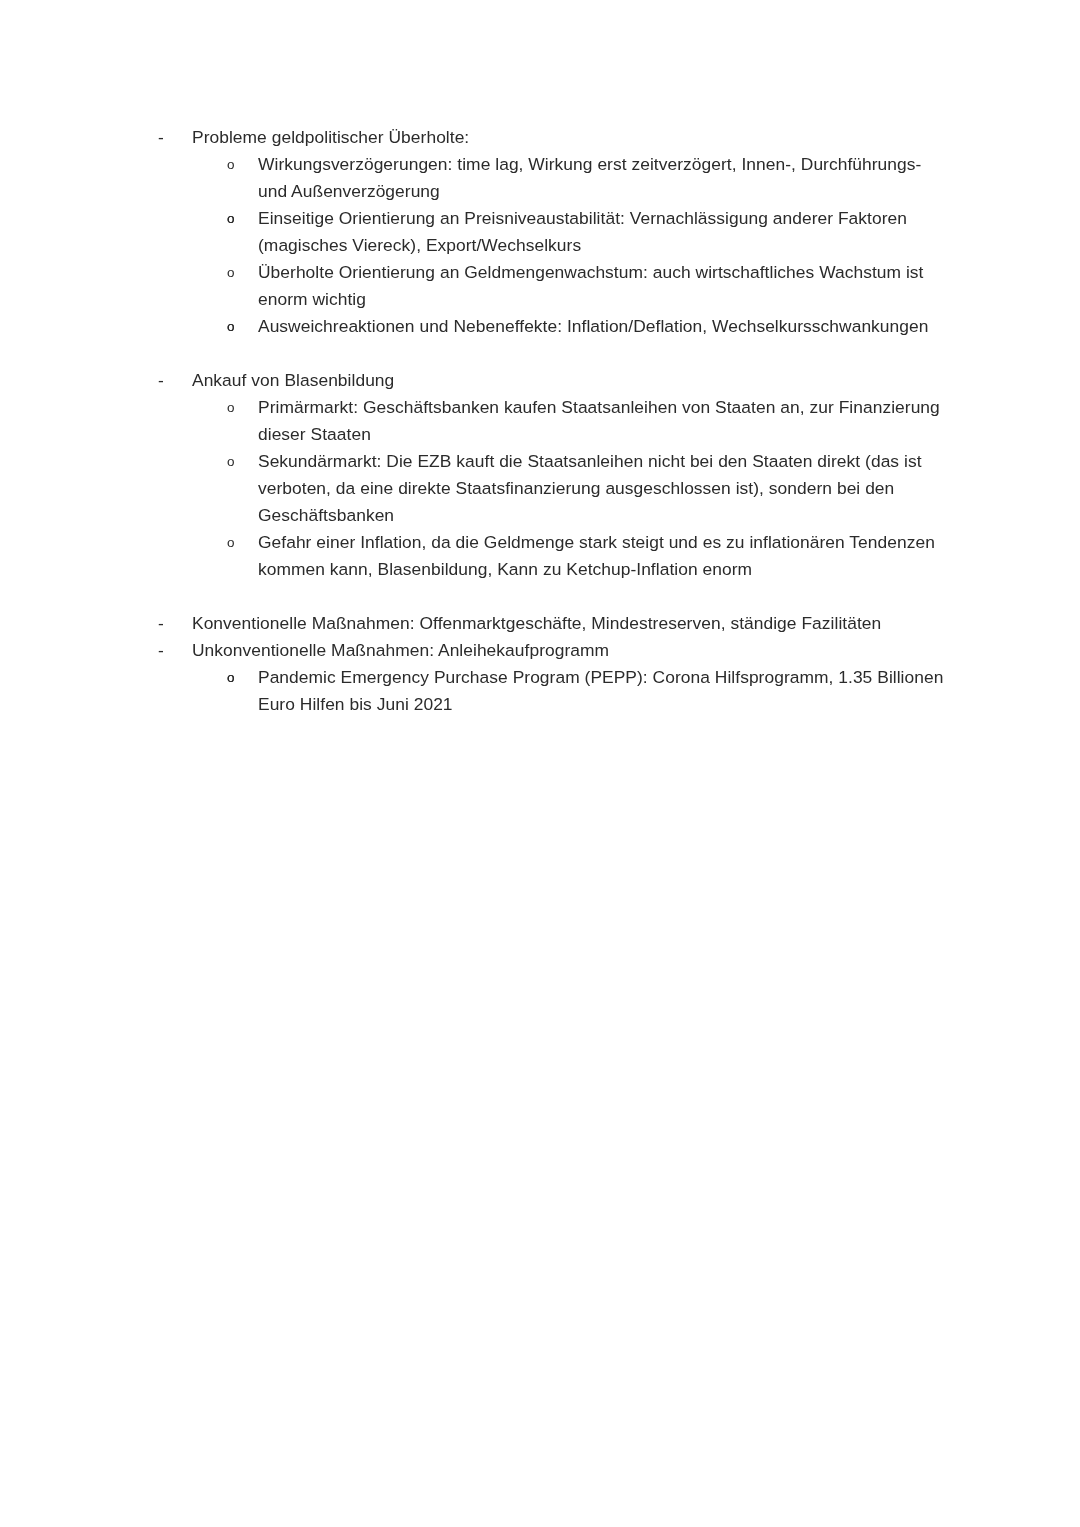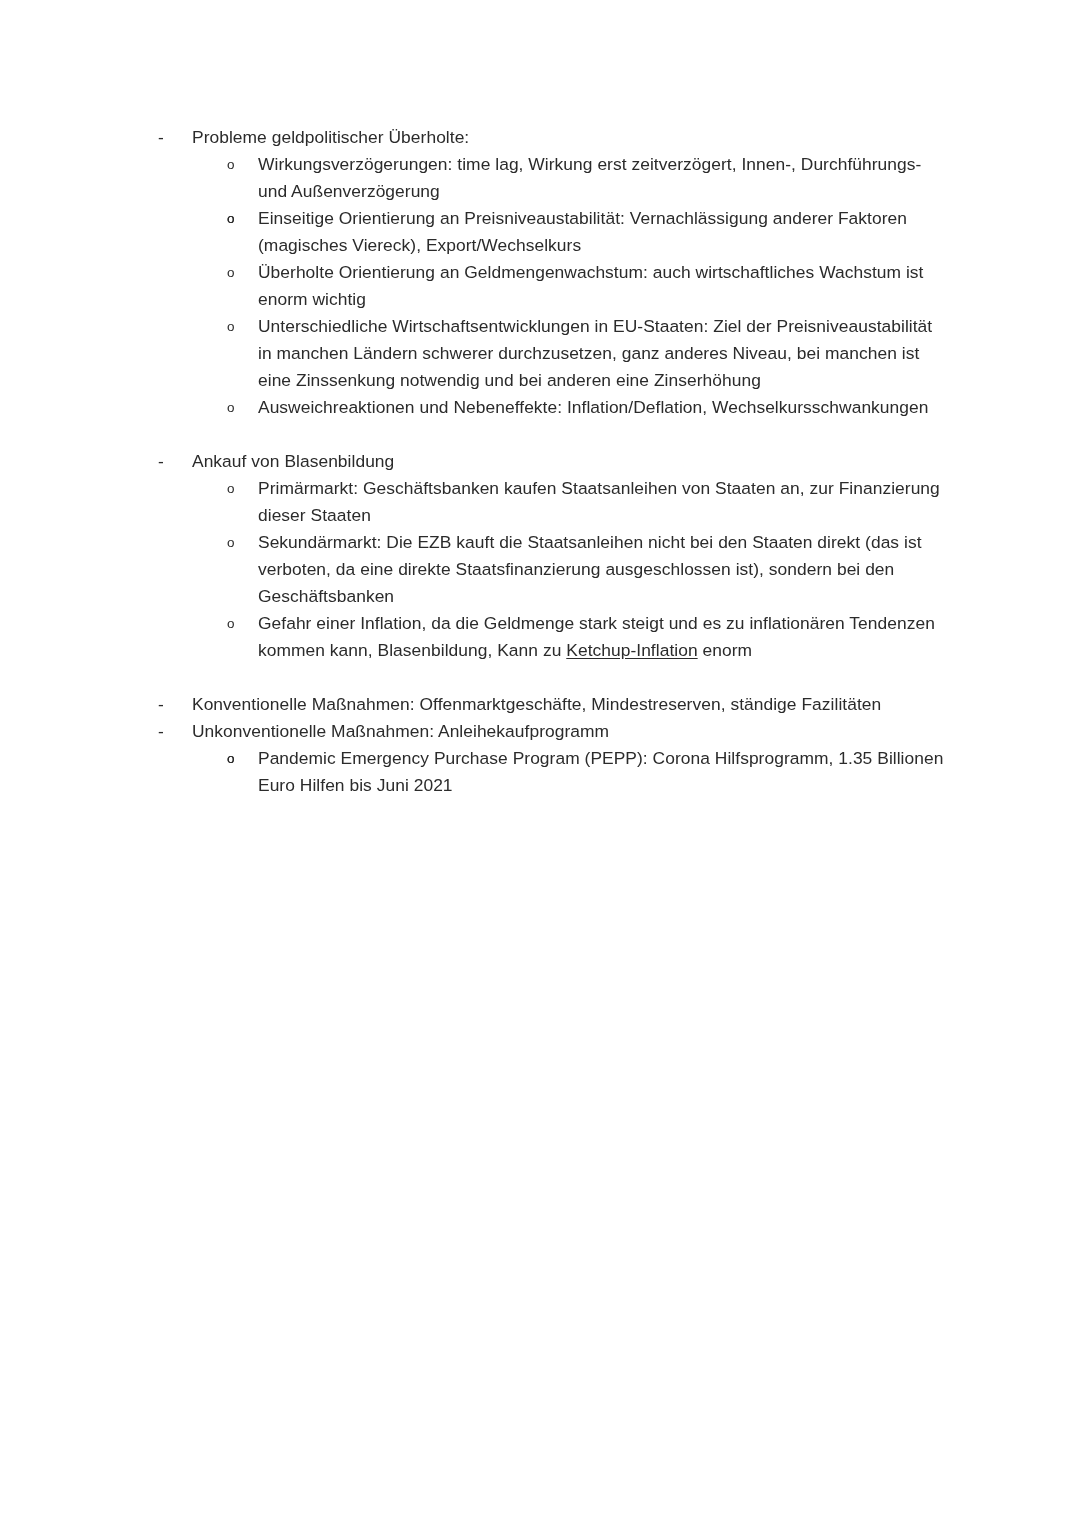--- a/index.html
+++ b/index.html
@@ -75,21 +75,20 @@
     font-family: "Liberation Sans", sans-serif;
   }
 
   .item-text {
     display: block;
     white-space: pre-wrap;
     word-break: normal;
   }
 
   .u {
-    text-decoration: underline;
     text-underline-offset: 2px;
   }
 </style>
 </head>
 <body>
 
 <div class="page">
   <div class="doc-body">
 
     <div class="outline-group">
@@ -107,21 +106,20 @@
       <div class="item-l2">
         <span class="marker">o</span>
         <span class="item-text">Einseitige Orientierung an Preisniveaustabilität: Vernachlässigung anderer Faktoren (magisches Viereck), Export/Wechselkurs</span>
       </div>
       <div class="item-l2">
         <span class="marker">o</span>
         <span class="item-text">Überholte Orientierung an Geldmengenwachstum: auch wirtschaftliches Wachstum ist enorm wichtig</span>
       </div>
       <div class="item-l2">
         <span class="marker">o</span>
-        <span class="item-text">Unterschiedliche Wirtschaftsentwicklungen in EU-Staaten: Ziel der Preisniveaustabilität in manchen Ländern schwerer durchzusetzen, ganz anderes Niveau, bei manchen ist eine Zinssenkung notwendig und bei anderen eine Zinserhöhung</span>
       </div>
       <div class="item-l2">
         <span class="marker">o</span>
         <span class="item-text">Ausweichreaktionen und Nebeneffekte: Inflation/Deflation, Wechselkursschwankungen</span>
       </div>
     </div>
 
     <div class="outline-group gap-before">
       <div class="item-l1">
         <span class="marker">-</span>

